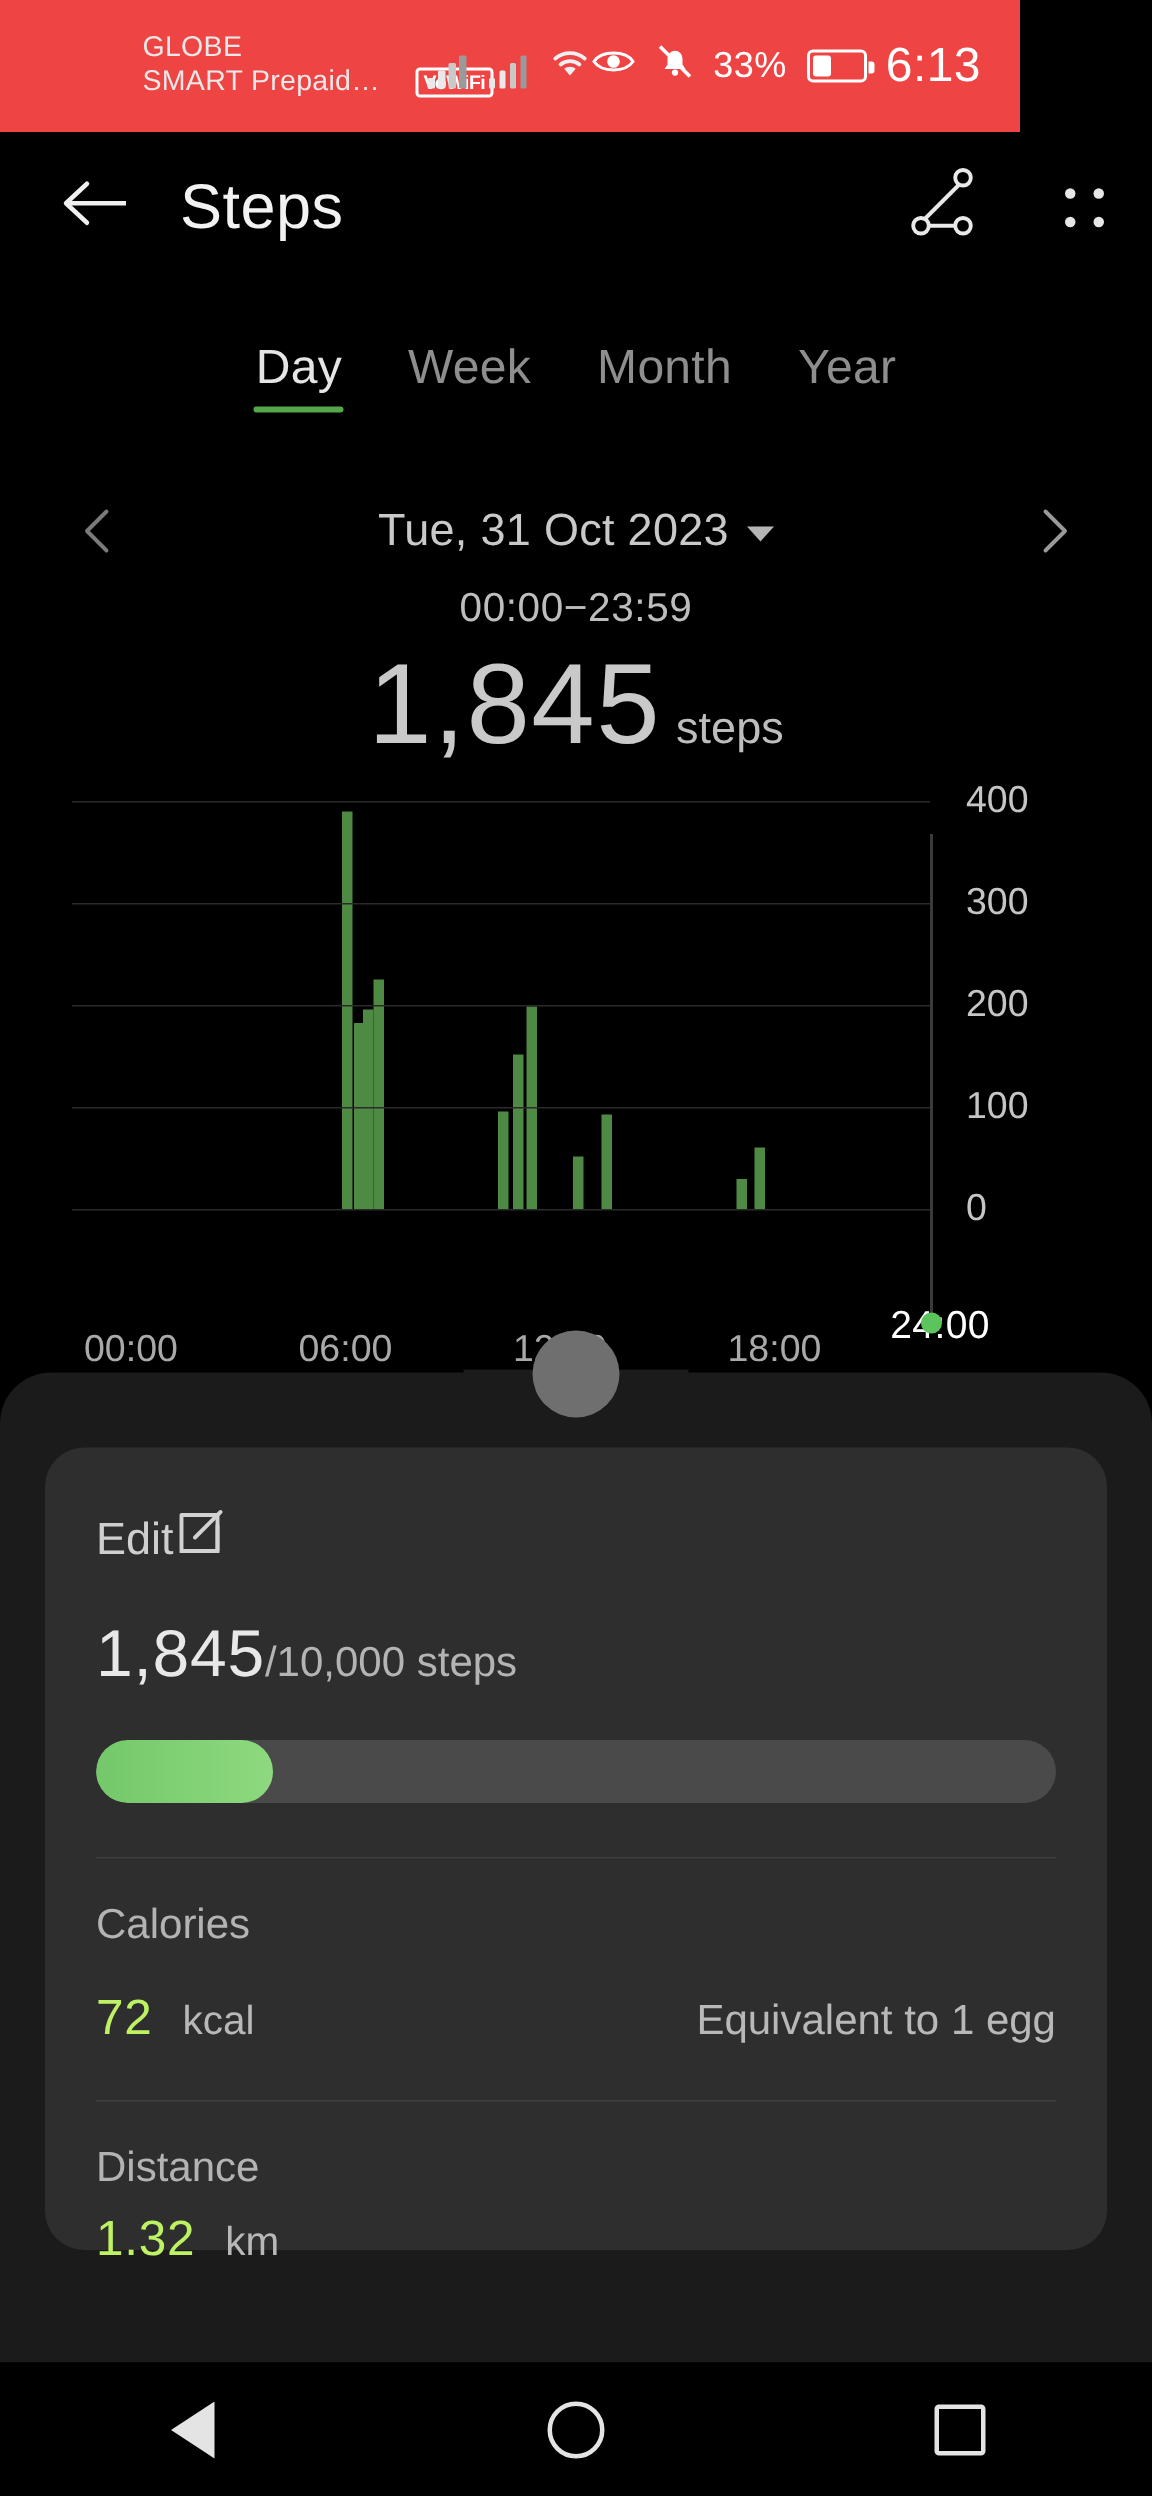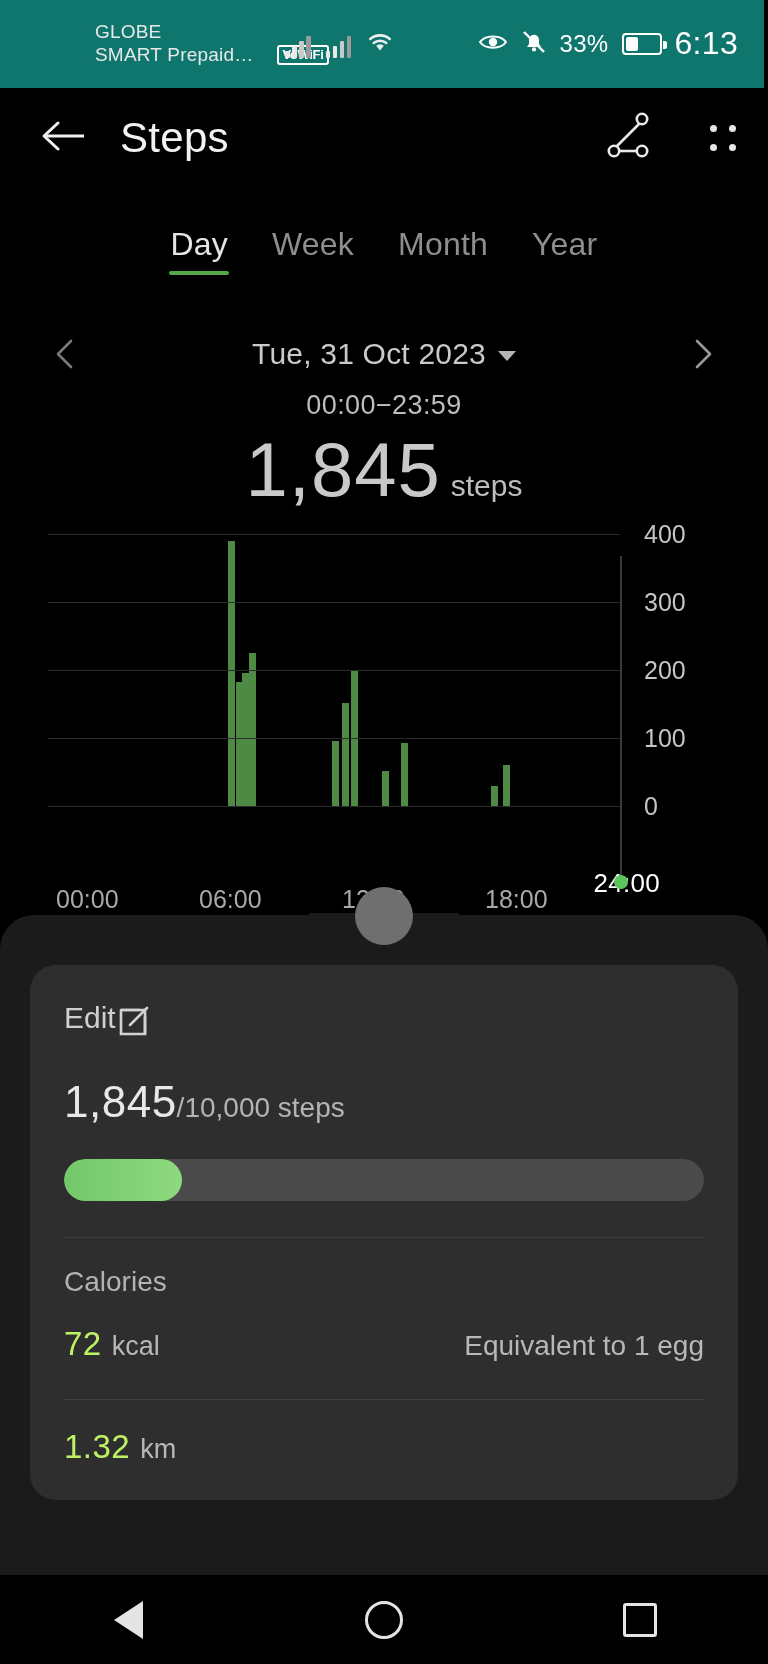--- a/index.html
+++ b/index.html
@@ -5,22 +5,22 @@
   * { margin:0; padding:0; box-sizing:border-box; }
   html,body { background:#000; }
   body {
     width:768px; height:1664px; position:relative; overflow:hidden;
     font-family:"Liberation Sans", sans-serif;
     color:#d6d6d6; -webkit-font-smoothing:antialiased;
   }
 
   
   .statusbar{
-    position:absolute; top:0; left:0; width:764px; height:88px;
-    display:flex; align-items:center; background:#0f766e;
+    position:absolute; top:0; left:0; width:680px; height:88px;
+    display:flex; align-items:center; background:#ef4444;
   }
   .sb-left{ position:absolute; left:95px; top:20px; line-height:1.22; }
   .sb-carrier{ font-size:19px; color:#e8e8e8; letter-spacing:.2px; }
   .sb-carrier2{ display:flex; align-items:center; gap:24px; }
   .vowifi{
     border:2px solid #fff; border-radius:3px; color:#fff;
     font-size:13px; font-weight:bold; padding:0 3px; line-height:16px;
     letter-spacing:-0.3px;
   }
   .sig{ display:flex; align-items:flex-end; gap:2.5px; height:24px; }
@@ -116,40 +116,40 @@
     position:absolute; left:50%; transform:translateX(-50%); top:-2px;
     width:150px; height:40px; background:#1b1b1b;
     border-radius:0 0 40px 40px;
   }
   .card{
     position:absolute; left:30px; top:50px; width:708px; height:535px;
     background:#2e2e2e; border-radius:26px; padding:36px 34px;
   }
   .card-head{ display:flex; align-items:center; justify-content:space-between; }
   .card-title{ font-size:33px; color:#ececec; }
-  .edit{ display:flex; align-items:flex-start; cursor:pointer;}
+  .edit{ display:flex; align-items:flex-end; cursor:pointer;}
   .edit-label{ font-size:30px; color:#cfcfcf;}
   .goal-line{ margin-top:34px; display:flex; align-items:baseline;}
   .goal-cur{ font-size:44px; color:#e8e8e8; letter-spacing:.5px;}
   .goal-rest{ font-size:28px; color:#b4b4b4; }
   .progress{
     margin-top:32px; width:100%; height:42px; border-radius:21px; background:#4a4a4a;
     overflow:hidden;
   }
   .progress > i{
     display:block; height:100%; border-radius:21px;
     background:linear-gradient(90deg,#74c86a,#8ed97f);
   }
   .divider{ margin-top:36px; height:1px; background:#3f3f3f; }
   .stat{ margin-top:28px; }
   .stat-label{ font-size:28px; color:#b3b3b3; }
   .stat-row{ margin-top:12px; display:flex; align-items:baseline; justify-content:space-between;}
   .stat-main{ display:flex; align-items:baseline; gap:10px;}
   .stat-val{ font-size:33px; color:#bef264; letter-spacing:.5px;}
-  .stat-unit{ font-size:27px; color:#b8b8b8;}
+  .stat-unit{ font-size:27px; color:#b8b8b8;margin-left:10px;}
   .stat-note{ font-size:28px; color:#b8b8b8;margin-top:20px;}
 
   
   .navbar{
     position:absolute; left:0; bottom:0; width:768px; height:89px; background:#000;
     display:flex; align-items:center; justify-content:space-around;
   }
   .navbtn{ width:90px; height:60px; display:flex; align-items:center; justify-content:center; cursor:pointer;}
   .nav-tri{ width:0;height:0;border-top:19px solid transparent;border-bottom:19px solid transparent;
             border-right:29px solid #e4e4e4;}
@@ -346,20 +346,21 @@
           <span class="stat-val">72</span>
           <span class="stat-unit">kcal</span>
         </span>
         <span class="stat-note">Equivalent to 1 egg</span>
       </div>
     </div>
 
     <div class="divider"></div>
 
     <div class="stat">
+      <div class="stat-label">Distance</div>
       <div class="stat-row">
         <span class="stat-main">
           <span class="stat-val">1.32</span>
           <span class="stat-unit">km</span>
         </span>
         <span class="stat-note"></span>
       </div>
     </div>
   </div>
 </div>

